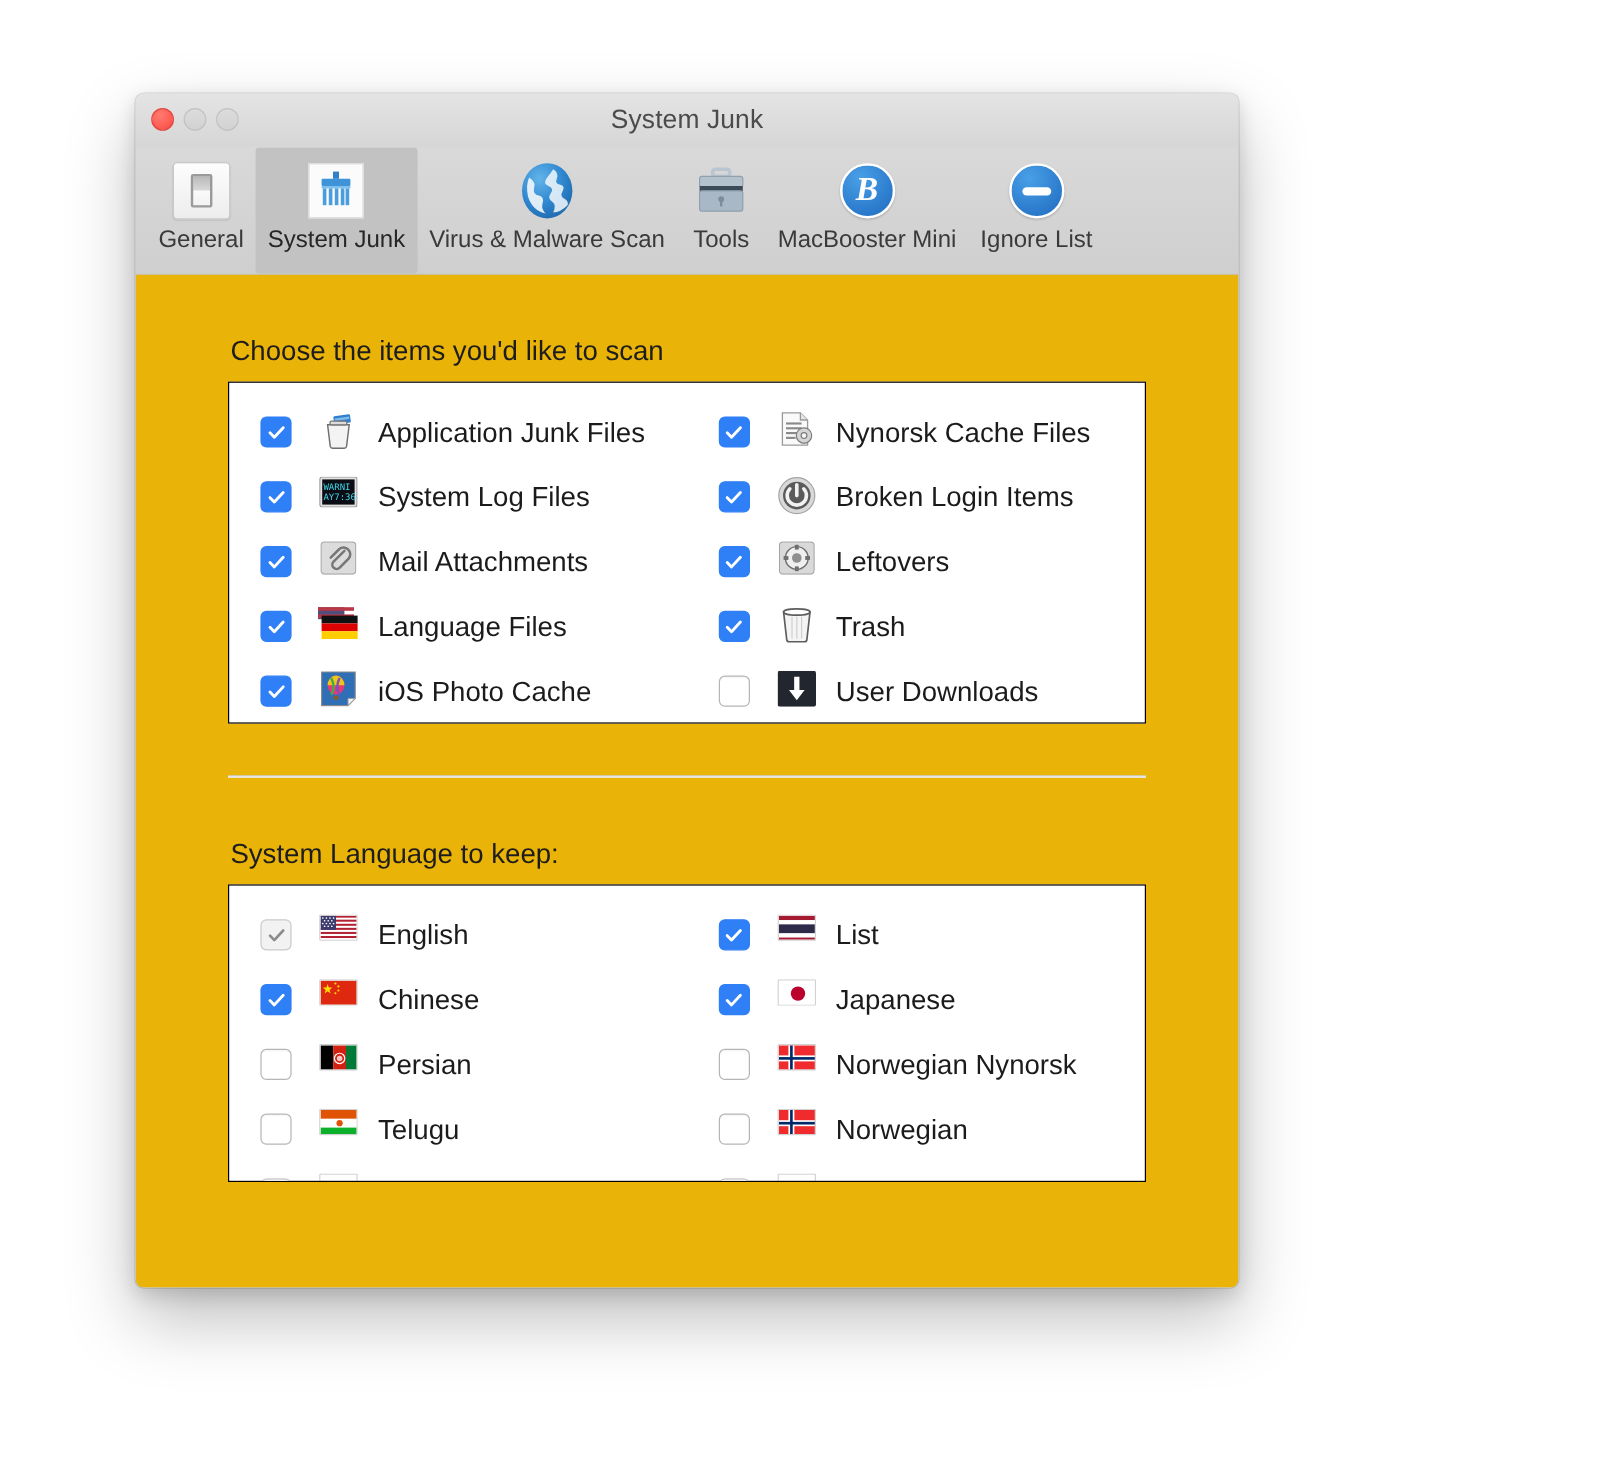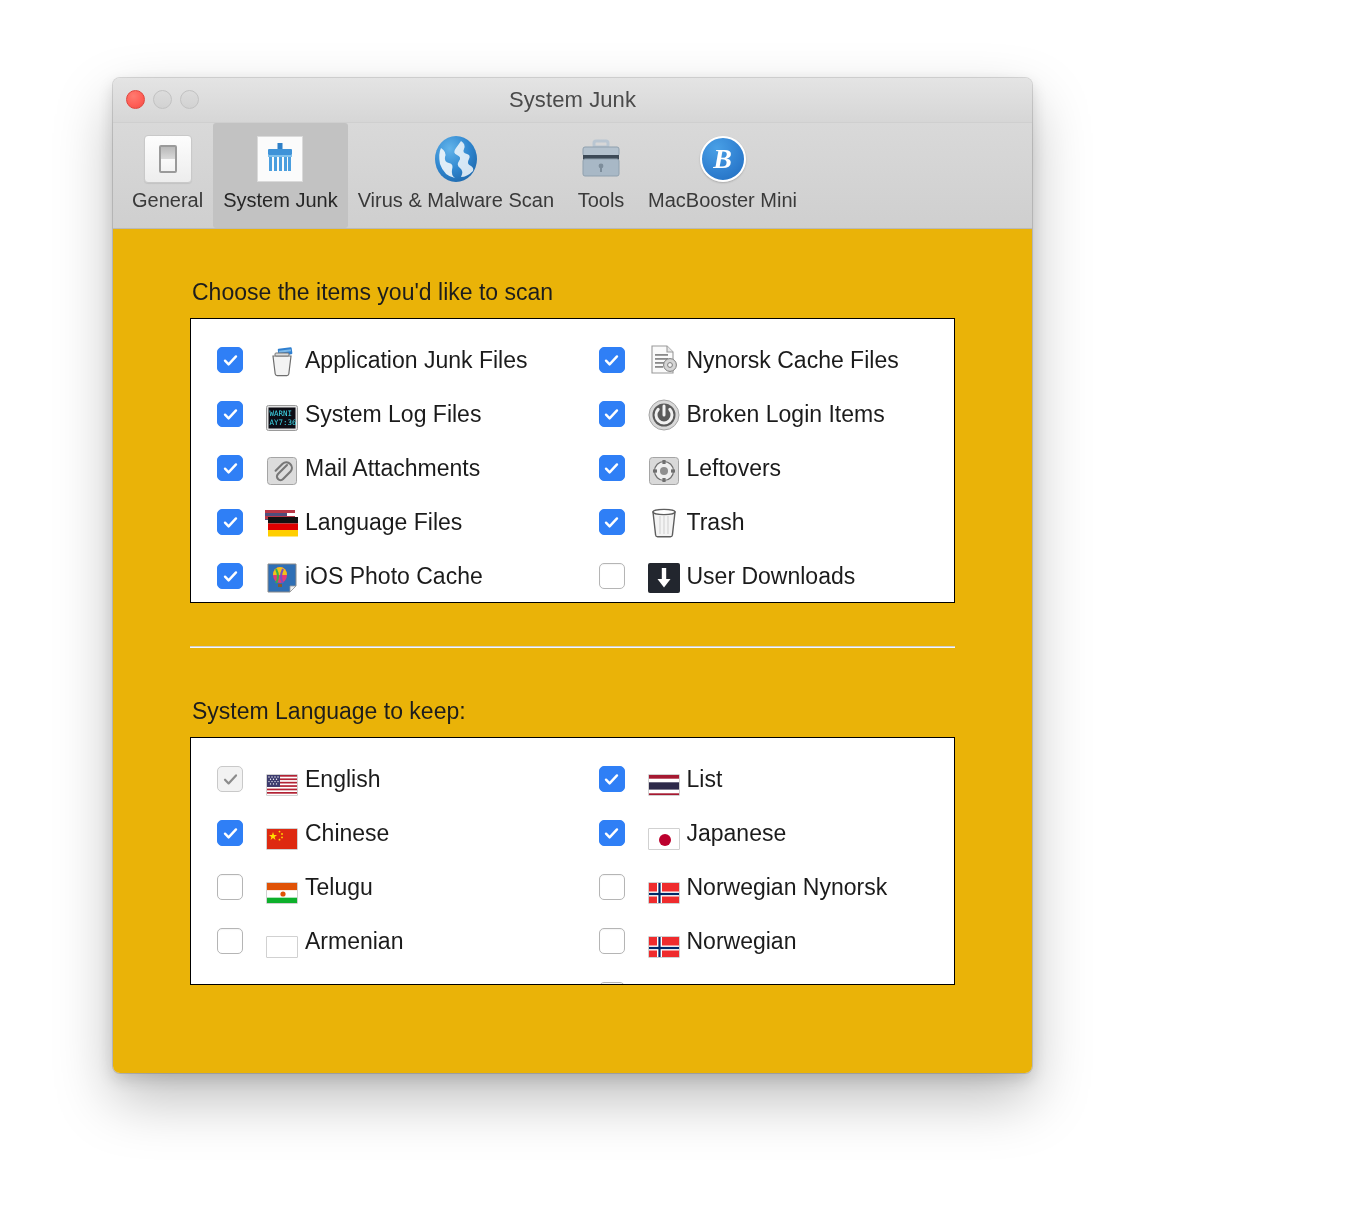--- a/index.html
+++ b/index.html
@@ -221,22 +221,22 @@
   }
   .cb.disabled {
     background: #f2f2f2;
     border: 1px solid #c9c9c9;
   }
   .cb svg { display: block; }
 
   .row-icon {
     width: 34px; height: 34px;
     flex: 0 0 34px;
-    margin-right: 6px;
-    display: flex; align-items: flex-end; justify-content: center;
+    margin-right: 16px;
+    display: flex; align-items: flex-start; justify-content: center;
     overflow: hidden;
   }
   .row-label {
     font-size: 23px;
     color: #1b1b1b;
     white-space: nowrap;
   }
 
   
   .flag {
@@ -338,20 +338,28 @@
         <span class="tab-label">Tools</span>
       </div>
 
       <div class="tab">
         <span class="tab-icon">
           <span class="ico-b">B</span>
         </span>
         <span class="tab-label">MacBooster Mini</span>
       </div>
 
+      <div class="tab">
+        <span class="tab-icon">
+          <span class="ico-ignore">
+              <i></i>
+            </span>
+        </span>
+        <span class="tab-label">Ignore List</span>
+      </div>
 
     </div>
 
     <div id="content">
 
       <h2 class="section-heading">Choose the items you'd like to scan</h2>
 
       <div class="list-box" id="scan-list">
 
         <div class="list-col">
@@ -617,20 +625,35 @@
                       <circle cx="15" cy="5" r="0.9"></circle>
                     <circle cx="15" cy="8.4" r="0.9"></circle>
                       <circle cx="12.5" cy="10.7" r="0.9"></circle>
                   </g>
                 </svg>
               </span>
             </span>
             <span class="row-label">Chinese</span>
           </div>
 
+          <div class="row">
+            <span class="cb off"></span>
+            <span class="row-icon">
+              <span class="flag">
+                <svg width="32" height="22" viewBox="0 0 32 22">
+                  <rect width="10.7" height="22" x="0" fill="#000"></rect>
+                  <rect width="10.7" height="22" x="10.7" fill="#d32011"></rect>
+                  <rect width="10.7" height="22" x="21.3" fill="#007a36"></rect>
+                  <circle cx="16" cy="11" r="4.3" fill="none" stroke="#fff" stroke-width="1"></circle>
+                  <circle cx="16" cy="11" r="2.3" fill="#fff" opacity="0.75"></circle>
+                </svg>
+              </span>
+            </span>
+            <span class="row-label">Persian</span>
+          </div>
 
           <div class="row">
             <span class="cb off"></span>
             <span class="row-icon">
               <span class="flag">
                 <svg width="32" height="22" viewBox="0 0 32 22">
                   <rect width="32" height="7.34" y="0" fill="#e05206"></rect>
                   <rect width="32" height="7.34" y="7.34" fill="#fff"></rect>
                   <rect width="32" height="7.34" y="14.67" fill="#0db02b"></rect>
                   <circle cx="16" cy="11" r="2.6" fill="#e05206"></circle>

